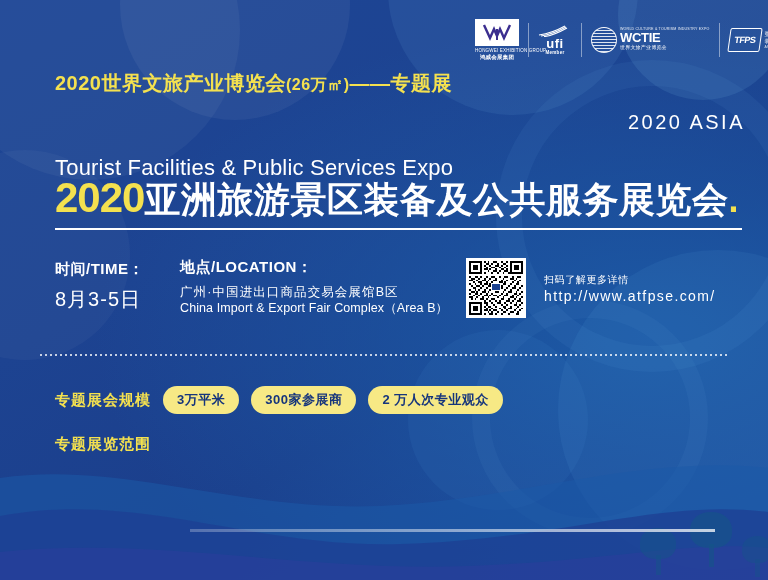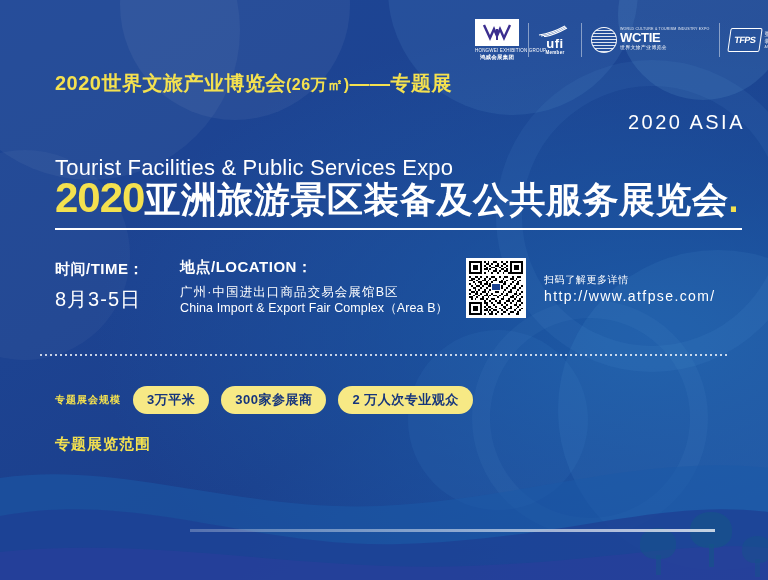--- a/index.html
+++ b/index.html
@@ -94,21 +94,21 @@
   .qr svg{display:block;}
   .qrtxt .t1l{color:#ffffff;font-size:10px;letter-spacing:.6px;line-height:16px;}
   .qrtxt .t2l{color:#ffffff;font-size:14px;letter-spacing:1.4px;line-height:17px;text-align:right;}
 
   .dotted{position:absolute;left:40px;top:354px;width:688px;height:2px;
     background-image:linear-gradient(to right,rgba(255,255,255,.75) 0 2px,transparent 2px 5px);
     background-size:5px 2px;background-repeat:repeat-x;}
 
   
   .scale{position:absolute;left:55px;top:386px;display:flex;align-items:center;gap:12px;}
-  .scale-lbl{color:#f4e14f;font-size:10px;font-weight:700;letter-spacing:1px;white-space:nowrap;}
+  .scale-lbl{color:#f4e14f;font-size:15px;font-weight:700;letter-spacing:1px;white-space:nowrap;}
   .pill{background:#f7e985;color:#16357c;font-size:13px;font-weight:700;letter-spacing:.5px;
         border-radius:14px;padding:5px 14px;white-space:nowrap;}
 
   
   .scope{position:absolute;left:55px;top:434px;display:flex;gap:16px;width:690px;}
   .scope-lbl{color:#f4e14f;font-size:15px;font-weight:700;letter-spacing:1px;white-space:nowrap;padding-top:1px;}
   .scope-txt{color:#ffffff;font-size:14px;line-height:25px;letter-spacing:.3px;width:560px;}
 
   .footline{position:absolute;left:190px;top:529px;width:525px;height:3px;
     background:linear-gradient(to right,rgba(255,255,255,.25),rgba(255,255,255,.75));}

